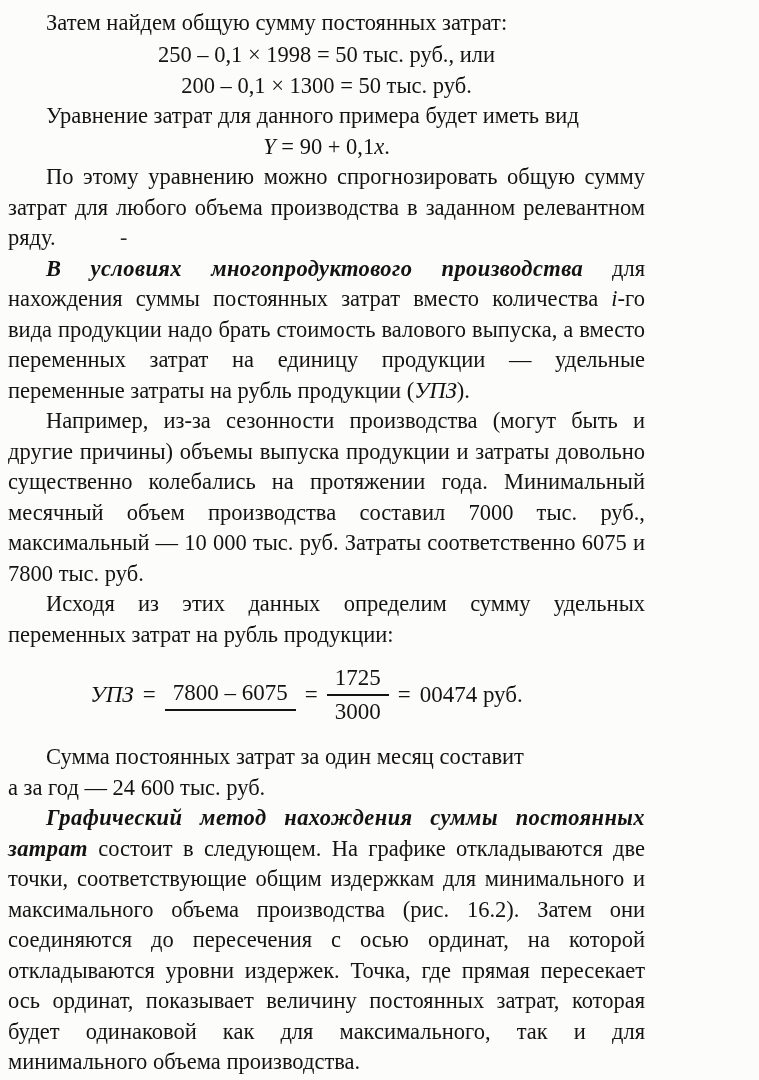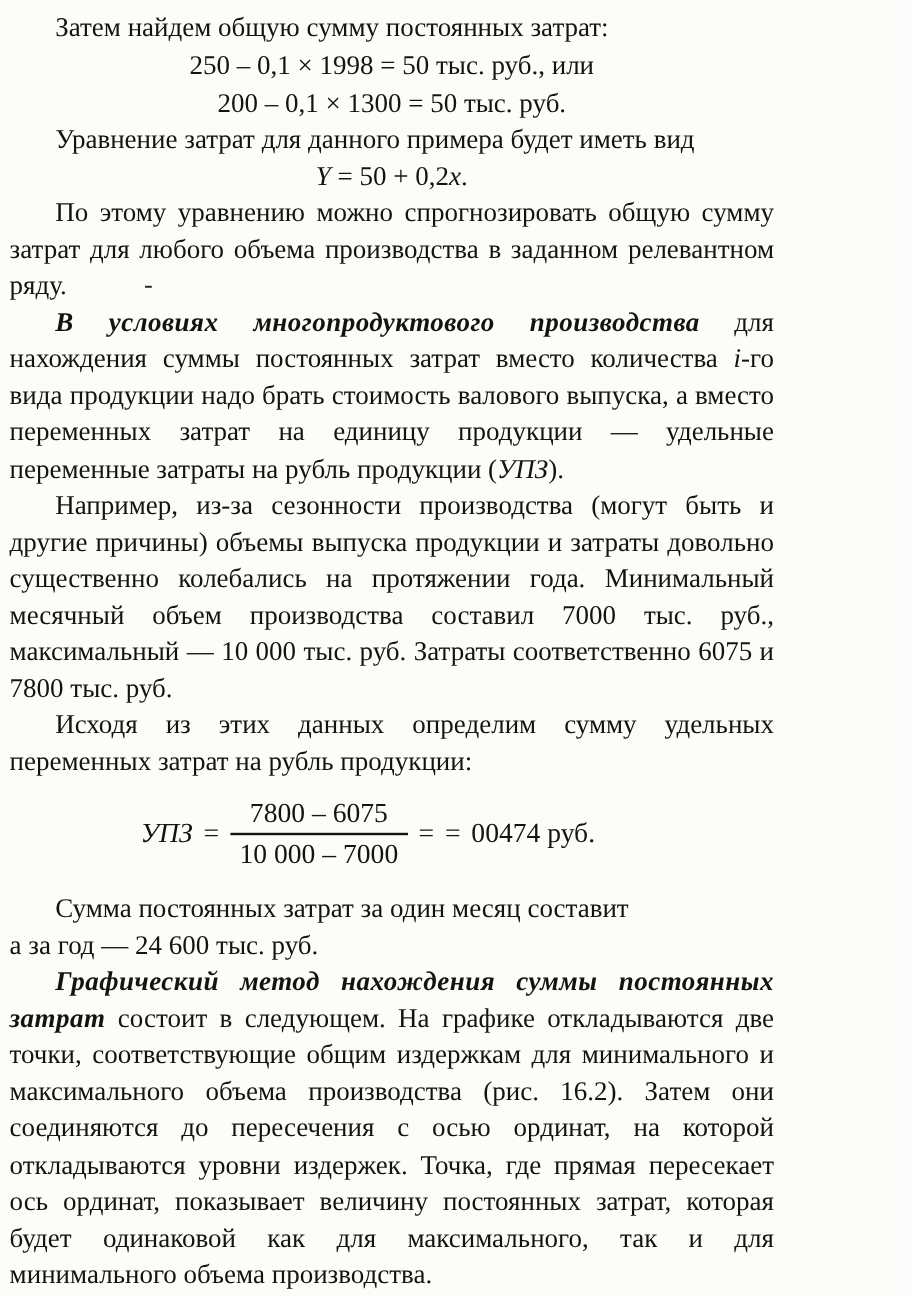--- a/index.html
+++ b/index.html
@@ -100,21 +100,21 @@
 
   <p class="formula-line">
     <span>200 – 0,1 × 1300 = 50 тыс. руб.</span>
   </p>
 
   <p class="ind">
     <span>Уравнение затрат для данного примера будет иметь вид</span>
   </p>
 
   <p class="formula-line">
-    <span class="it">Y</span><span> = 50 + 0,2</span><span class="it">x</span><span>.</span>
+    <span class="it">Y</span><span> = 90 + 0,1</span><span class="it">x</span><span>.</span>
   </p>
 
   <p class="ind">
     <span>По этому уравнению можно спрогнозировать общую сумму затрат для любого объема производства в заданном релевантном ряду.</span>
   </p>
 
   <p class="ind">
     <span class="bi">В условиях многопродуктового производства</span><span> для нахождения суммы постоянных затрат вместо количества </span><span class="it">i</span><span>-го вида продукции надо брать стоимость валового выпуска, а вместо переменных затрат на единицу продукции — удельные переменные затраты на рубль продукции (</span><span class="it">УПЗ</span><span>).</span>
   </p>
 
@@ -124,23 +124,26 @@
 
   <p class="ind">
     <span>Исходя из этих данных определим сумму удельных переменных затрат на рубль продукции:</span>
   </p>
 
   <div class="formula-display">
     <span class="it">УПЗ</span>
     <span>=</span>
     <span class="frac">
       <span class="num">7800 – 6075</span>
-      <span class="den">10&nbsp;000 – 7000</span>
     </span>
     <span>=</span>
+    <span class="frac">
+      <span class="num">1725</span>
+      <span class="den">3000</span>
+    </span>
     <span>=</span>
     <span>00474 руб.</span>
   </div>
 
   <p class="ind gap-top">
     <span>Сумма постоянных затрат за один месяц составит</span>
   </p>
 
 
   <p class="noind">

